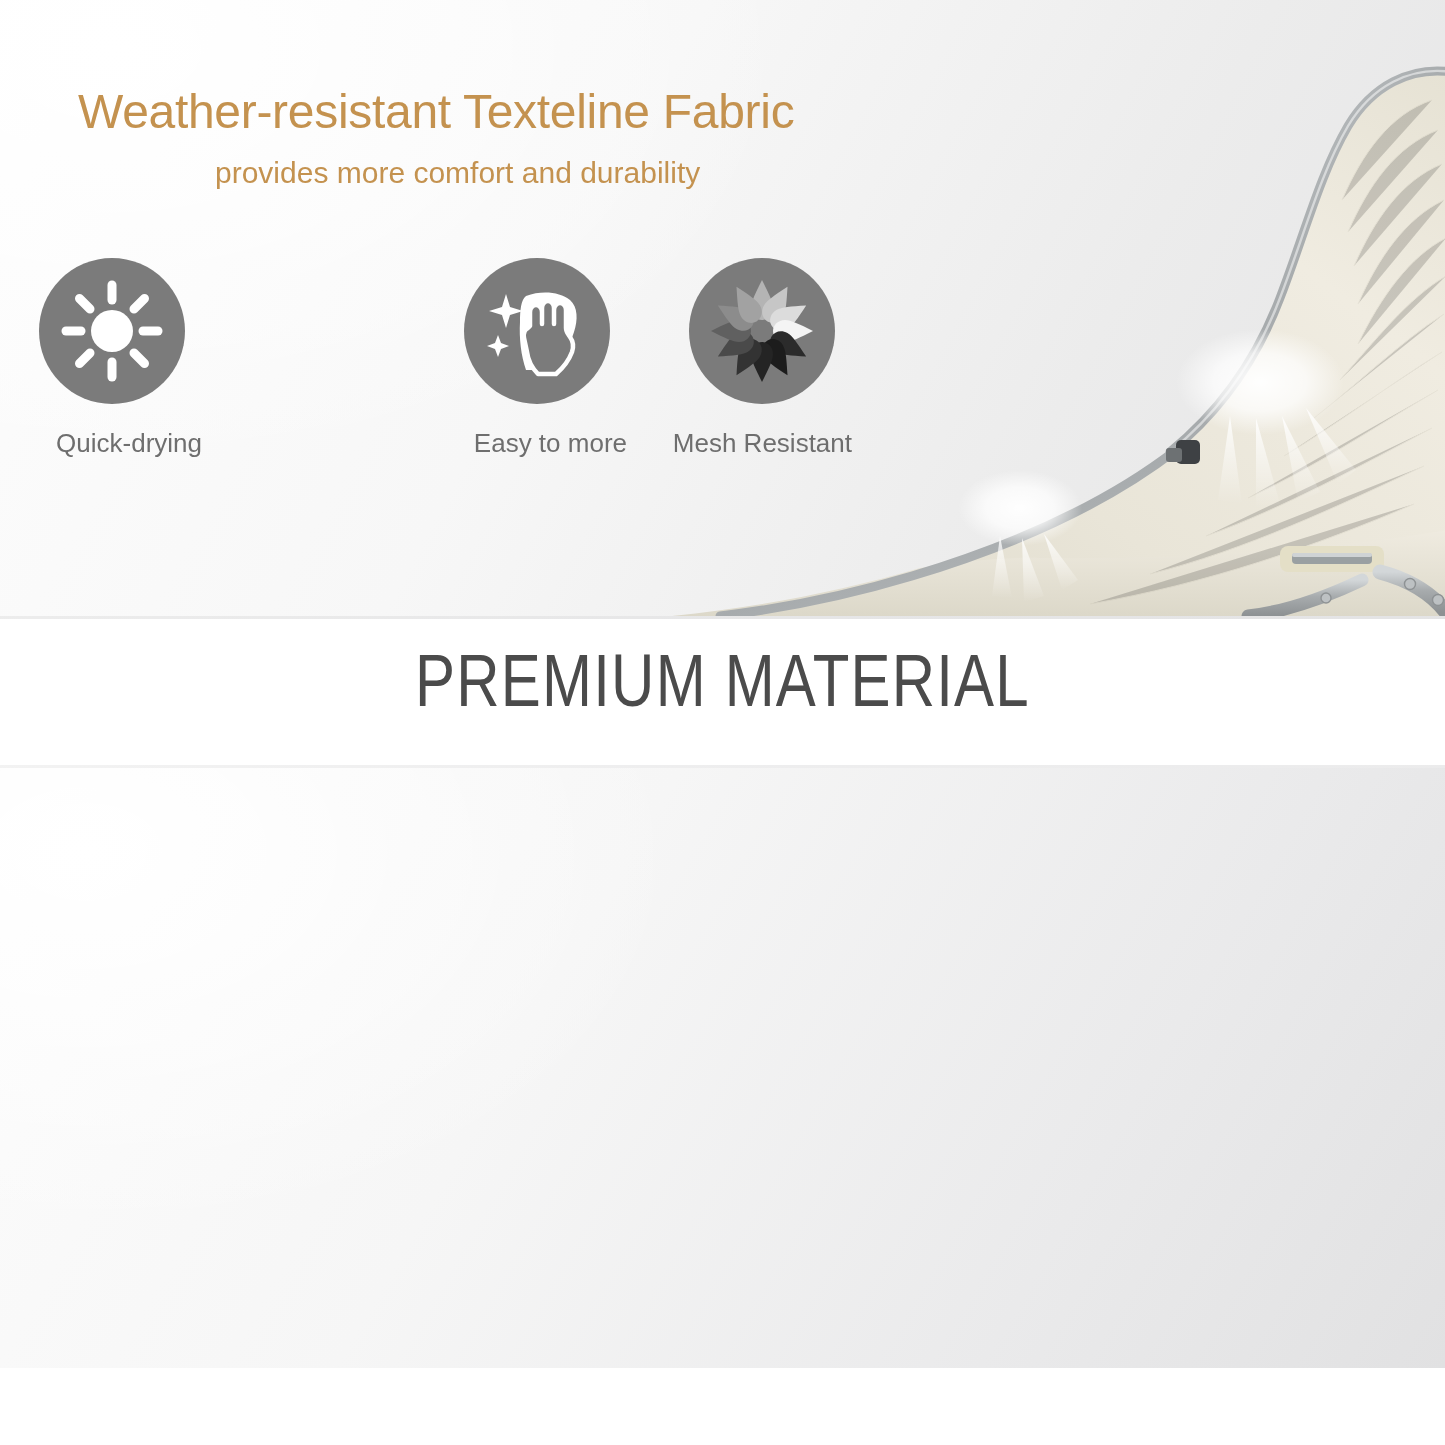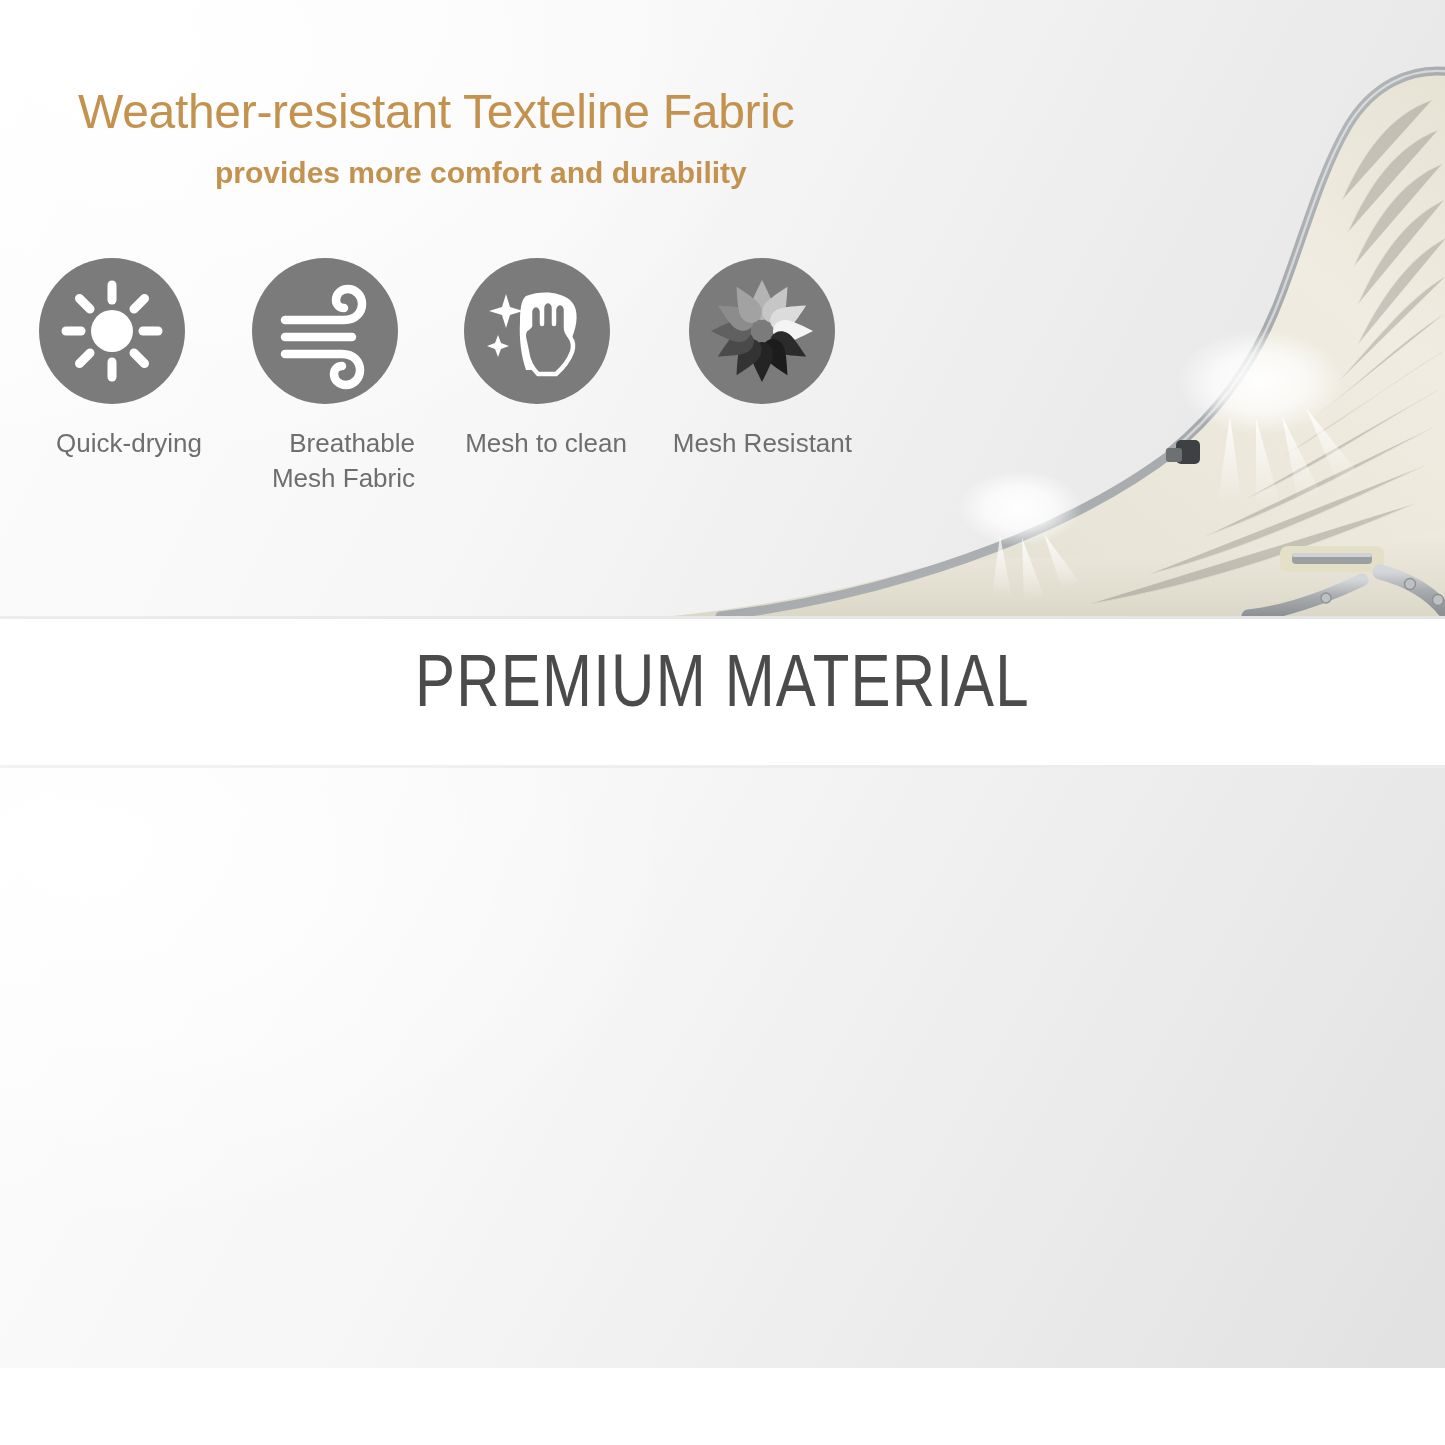--- a/index.html
+++ b/index.html
@@ -50,21 +50,21 @@
     position:absolute;
     color:#c4924f;
     font-weight:400;
     letter-spacing:-.3px;
     white-space:nowrap;
     text-align:right;
   }
   .subline {
     position:absolute;
     color:#c4924f;
-    font-weight:700;
+    font-weight:400;
     white-space:nowrap;
   }
 
   #h1-top  { left:78px;  top:84px;  font-size:48px; }
   #s1-top  { left:215px; top:156px; font-size:30px; }
 
   #centre-title {
     position:absolute;
     left:0; width:1445px;
     top:637px;
@@ -253,37 +253,20 @@
                 <line x1="95" y1="95" x2="105.5" y2="105.5"></line>
                 <line x1="105.5" y1="40.5" x2="95" y2="51"></line>
                 <line x1="51" y1="95" x2="40.5" y2="105.5"></line>
               </g>
             </g>
           </svg>
         </div>
         <div class="flabel">Quick-drying</div>
       </div>
 
-      <div class="feature" id="f-breathable">
-        <div class="disc">
-          <svg viewBox="0 0 146 146" xmlns="http://www.w3.org/2000/svg">
-            <g fill="none" stroke="#ffffff" stroke-width="8.5" stroke-linecap="round">
-
-              <path d="M33 62 H92 C104 62 110 54 110 46 C110 37 103 31 96 31
-                       C89 31 84 36 84 42 C84 47 88 50 92 50"></path>
-
-              <path d="M33 79 H100"></path>
-
-              <path d="M33 96 H90 C102 96 108 104 108 112 C108 121 101 127 94 127
-                       C87 127 82 122 82 116 C82 111 86 108 90 108"></path>
-            </g>
-          </svg>
-        </div>
-        <div class="flabel">Breathable<br>Mesh Fabric</div>
-      </div>
 
       <div class="feature" id="f-easyclean">
         <div class="disc">
           <svg viewBox="0 0 146 146" xmlns="http://www.w3.org/2000/svg">
 
             <g fill="#ffffff">
               <path d="M42 36 L46 49 L59 53 L46 57 L42 70 L38 57 L25 53 L38 49 Z"></path>
               <path d="M34 77 L37 85 L45 88 L37 91 L34 99 L31 91 L23 88 L31 85 Z"></path>
             </g>
 
@@ -294,21 +277,21 @@
             <g fill="#7b7b7b" stroke="#ffffff" stroke-width="4.5" stroke-linejoin="round" stroke-linecap="round">
               <path d="M66 68 L66 54 C66 50 69 47 72 47 C75 47 78 50 78 54 L78 66
                        L78 50 C78 46 81 43 84 43 C87 43 90 46 90 50 L90 66
                        L90 52 C90 48 93 45 96 45 C99 45 102 48 102 52 L102 70
                        C102 74 104 76 106 79 C109 83 110 88 108 94
                        C105 102 99 110 92 116 L74 116 C68 110 64 102 63 94
                        L60 80 C59 75 61 71 64 70 Z"></path>
             </g>
           </svg>
         </div>
-        <div class="flabel">Mesh to clean</div>
+        <div class="flabel">Easy to more</div>
       </div>
 
       <div class="feature" id="f-fade">
         <div class="disc">
           <svg viewBox="0 0 146 146" xmlns="http://www.w3.org/2000/svg">
 
             <g>
               <g transform="rotate(0 73 73)">   
                   <path d="M73 22 C80 36 84 44 84 50 C84 57 79 62 73 62 C67 62 62 57 62 50 C62 44 66 36 73 22 Z" fill="#b4b4b4"></path>
                 </g>

